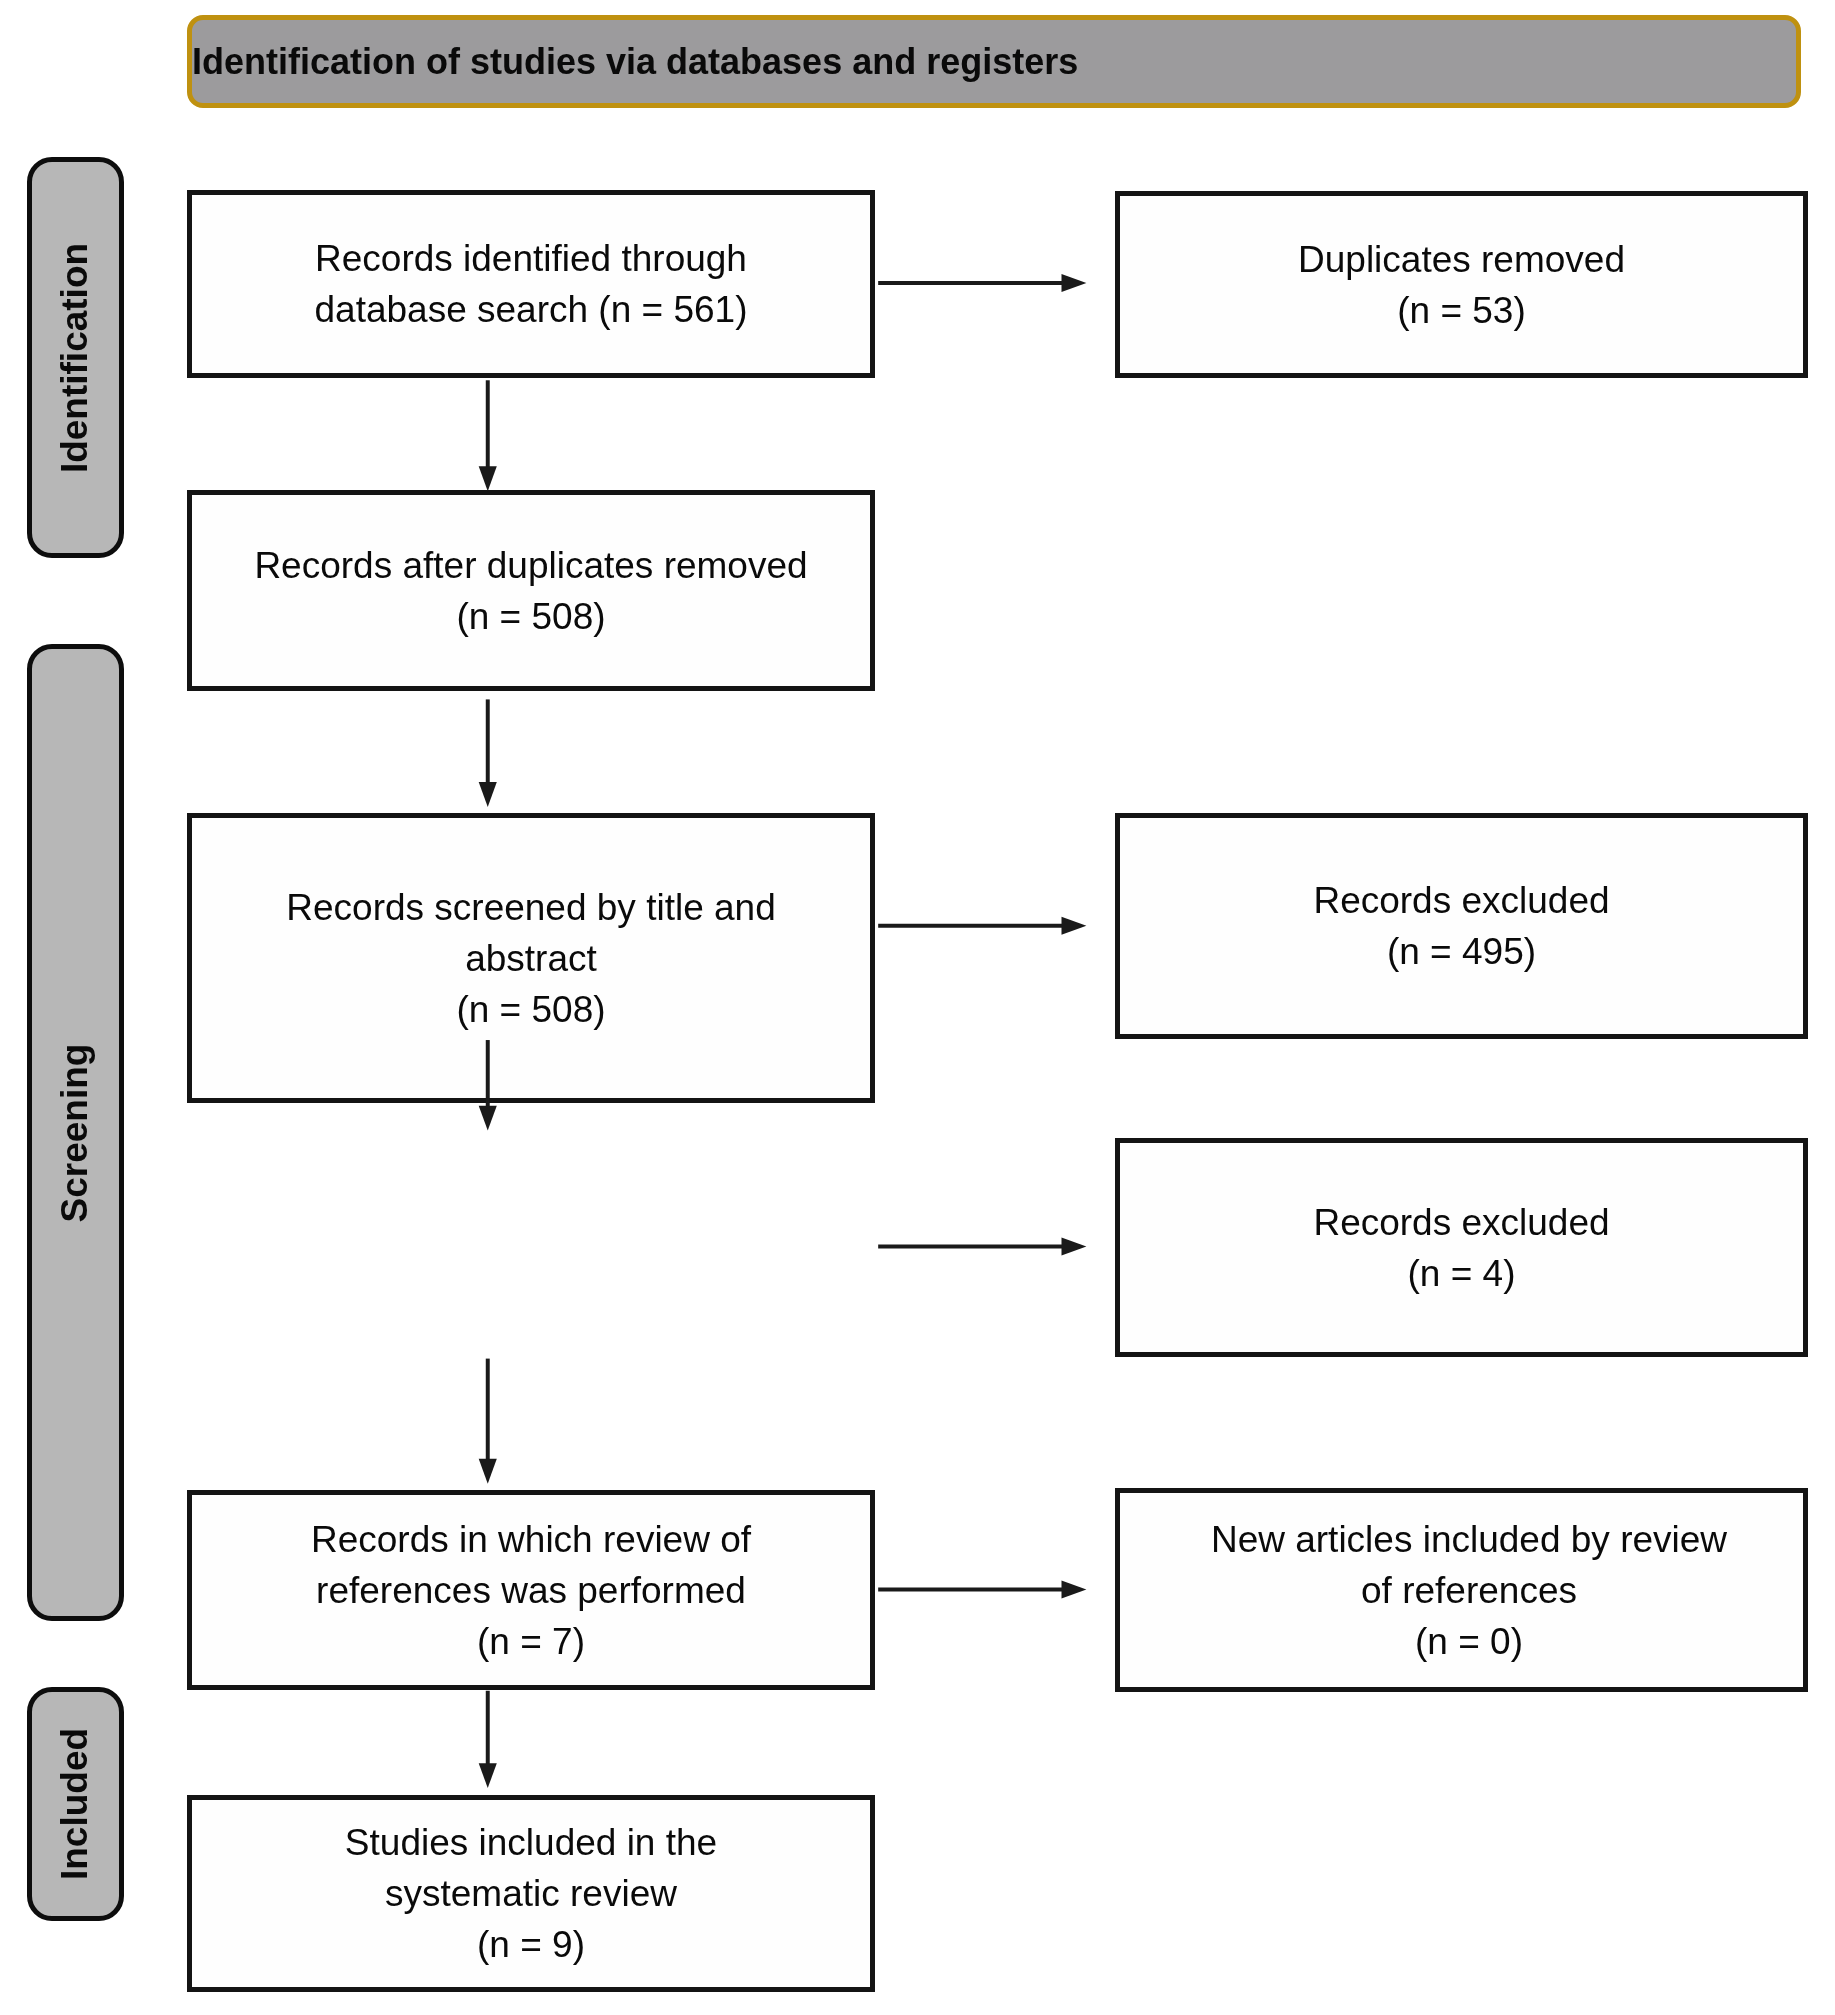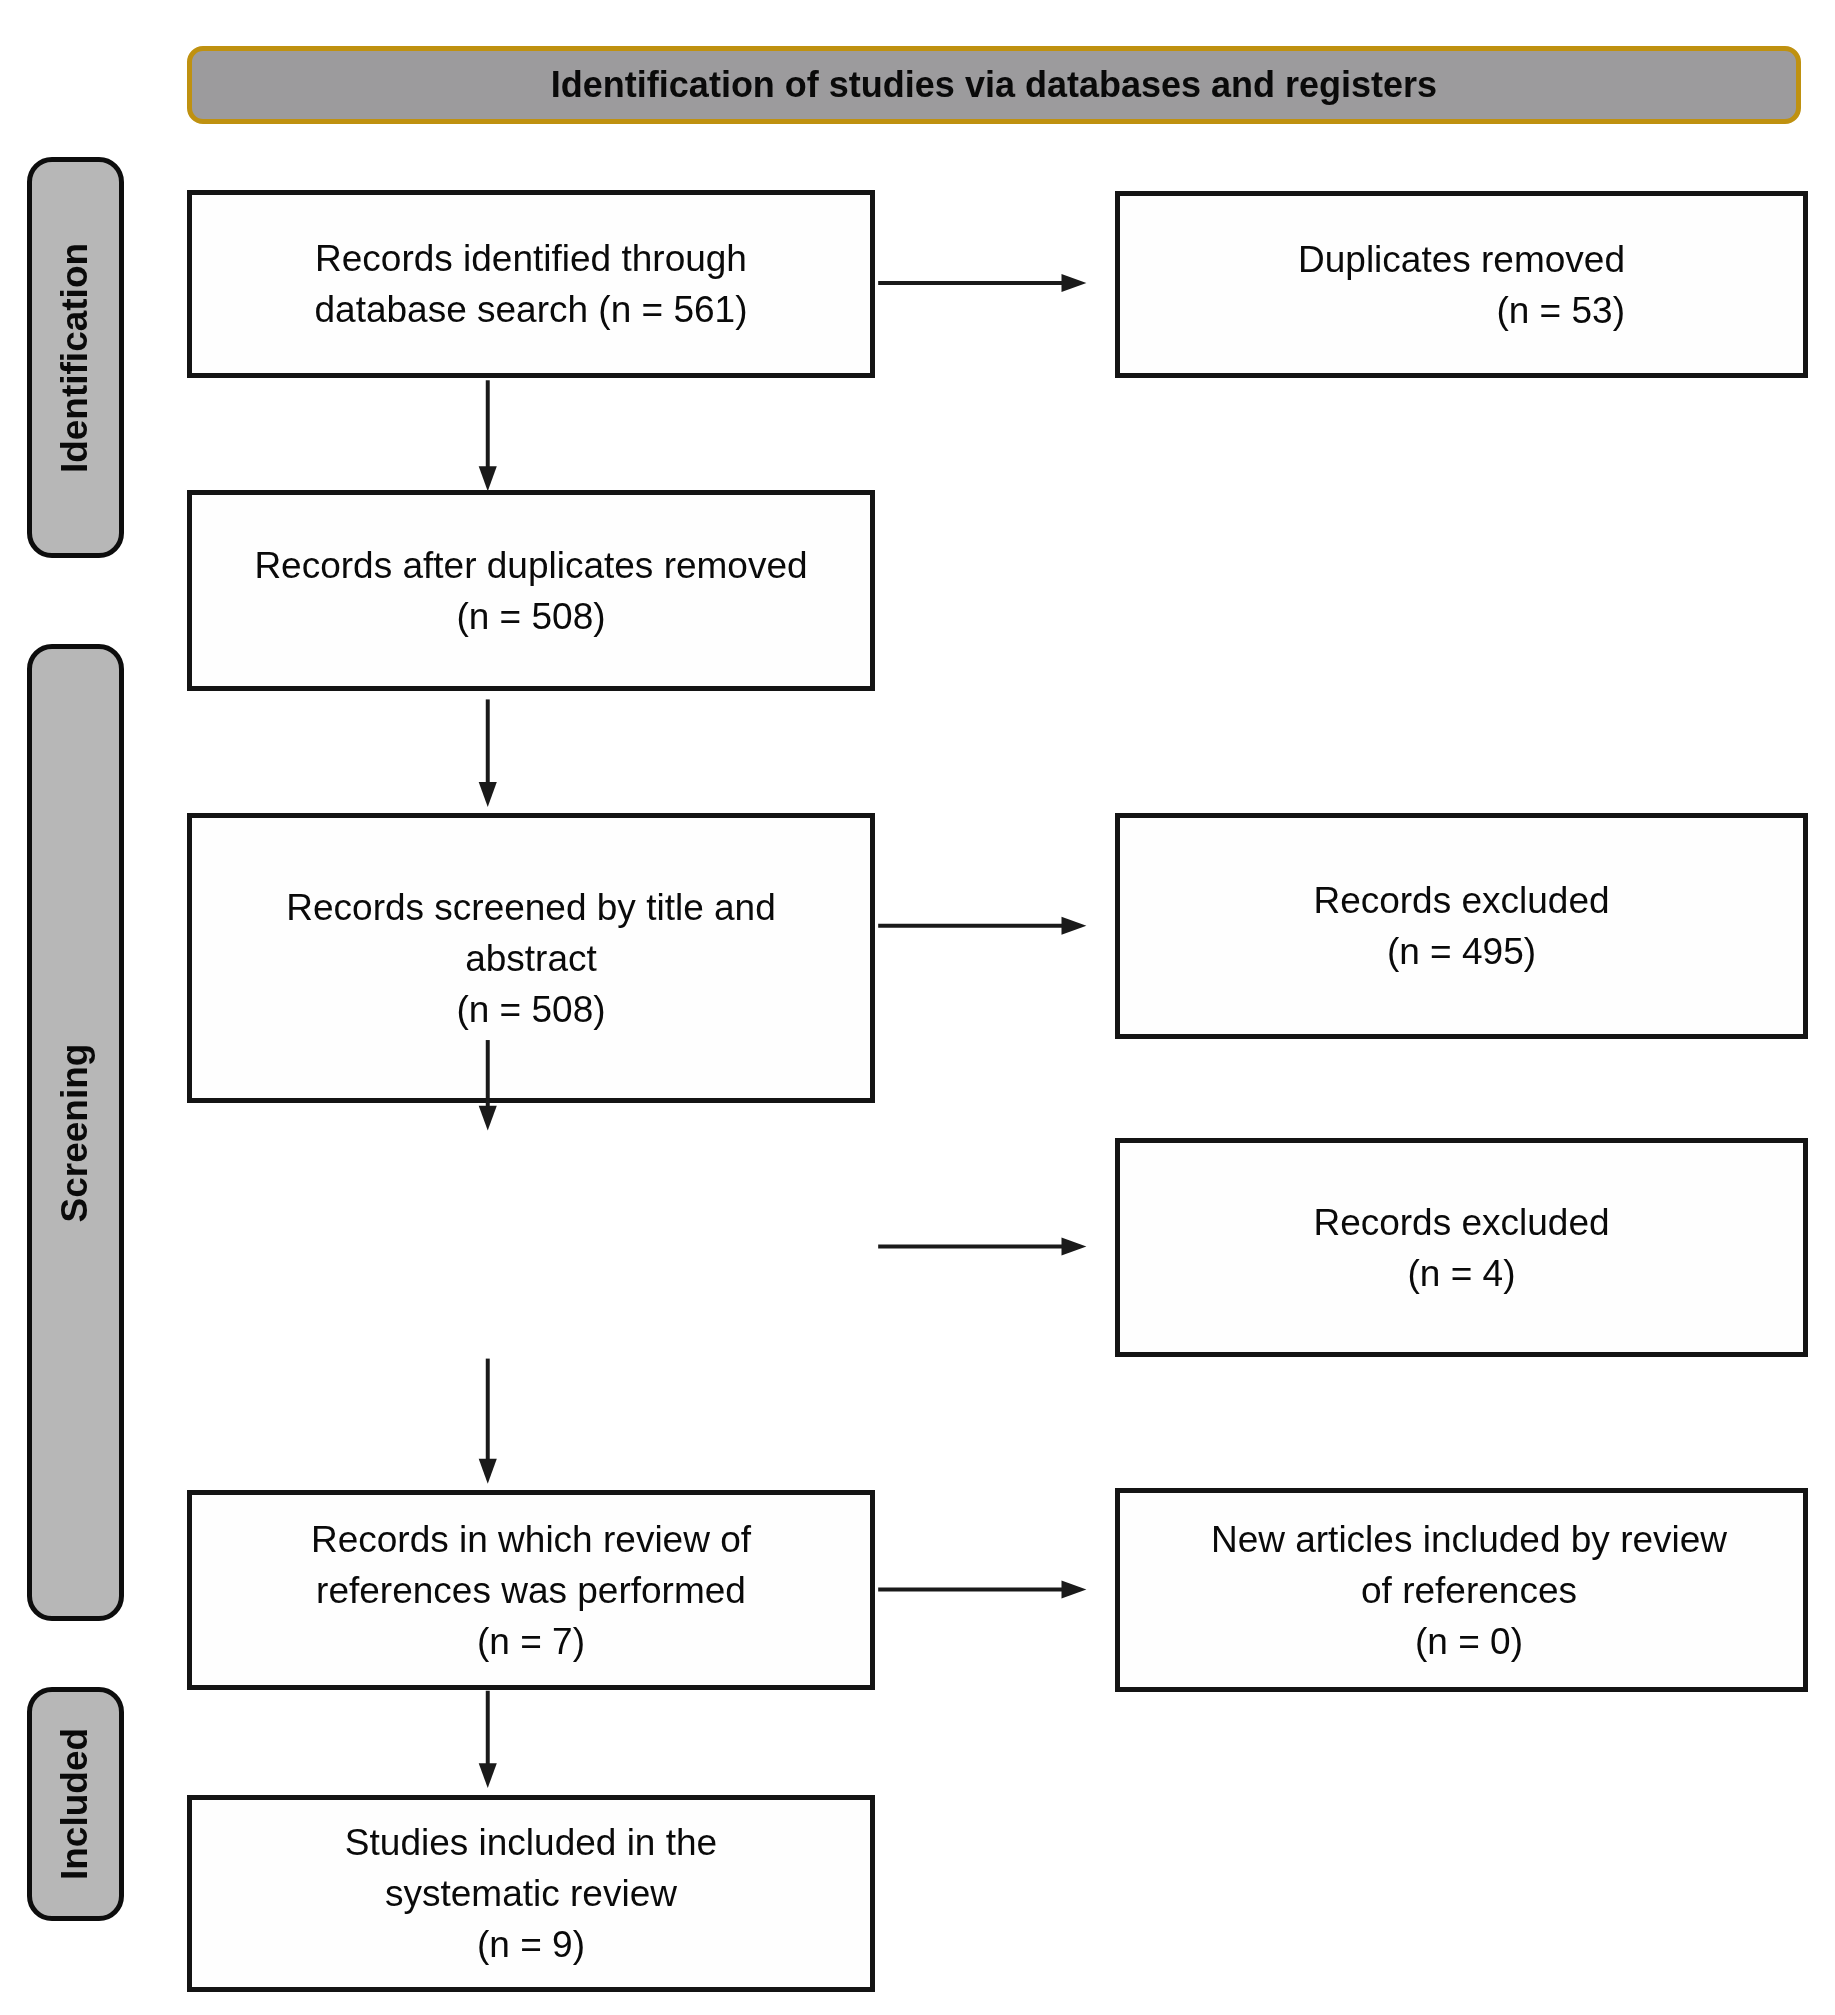--- a/index.html
+++ b/index.html
@@ -7,26 +7,26 @@
   .canvas {
     position: relative;
     width: 1835px;
     height: 2015px;
     background: #ffffff;
     overflow: hidden;
     color: var(--text, #0a0a0a);
   }
   .banner {
     position: absolute;
-    left: 187px; top: 46px; width: 1614px; height: 78px;
+    left: 187px; top: 15px; width: 1614px; height: 93px;
     background: var(--banner-fill, #9c9b9d);
     border: 5.7px solid var(--banner-border, #bf9110);
     border-radius: 16px;
     box-sizing: border-box;
-    display: flex; align-items: center; justify-content: center;
+    display: flex; align-items: center; justify-content: flex-start;
   }
   .banner .label {
     font-size: 36px; font-weight: bold; text-align: center;
     letter-spacing: 0px;
   }
   .stage {
     position: absolute;
     left: 27px; width: 97px;
     background: var(--stage-fill, #b7b7b7);
     border: 5.1px solid #0d0d0d;
@@ -52,21 +52,21 @@
     text-align: center;
   }
   .box .label {
     font-size: 37px;
     line-height: 51px;
     white-space: pre-line;
   }
   .col-left  { left: 187px;  width: 688px; }
   .col-right { left: 1115px; width: 693px; }
   .b1  { top: 190px;  height: 188px; }
-  .b1r { top: 191px;  height: 187px; text-align: right; }
+  .b1r { top: 191px;  height: 187px; }
   .b2  { top: 490px;  height: 201px; }
   .b3  { top: 813px; height: 290px; }
   .b3r { top: 813px; height: 226px; }
   .b4  { top: 1136px; height: 221px; }
   .b4r { top: 1138px; height: 219px; }
   .b5  { top: 1490px; height: 200px; }
   .b5r { top: 1488px; height: 204px; padding-left: 15px; }
   .b6  { top: 1795px; height: 197px; }
   svg.arrows {
     position: absolute;

